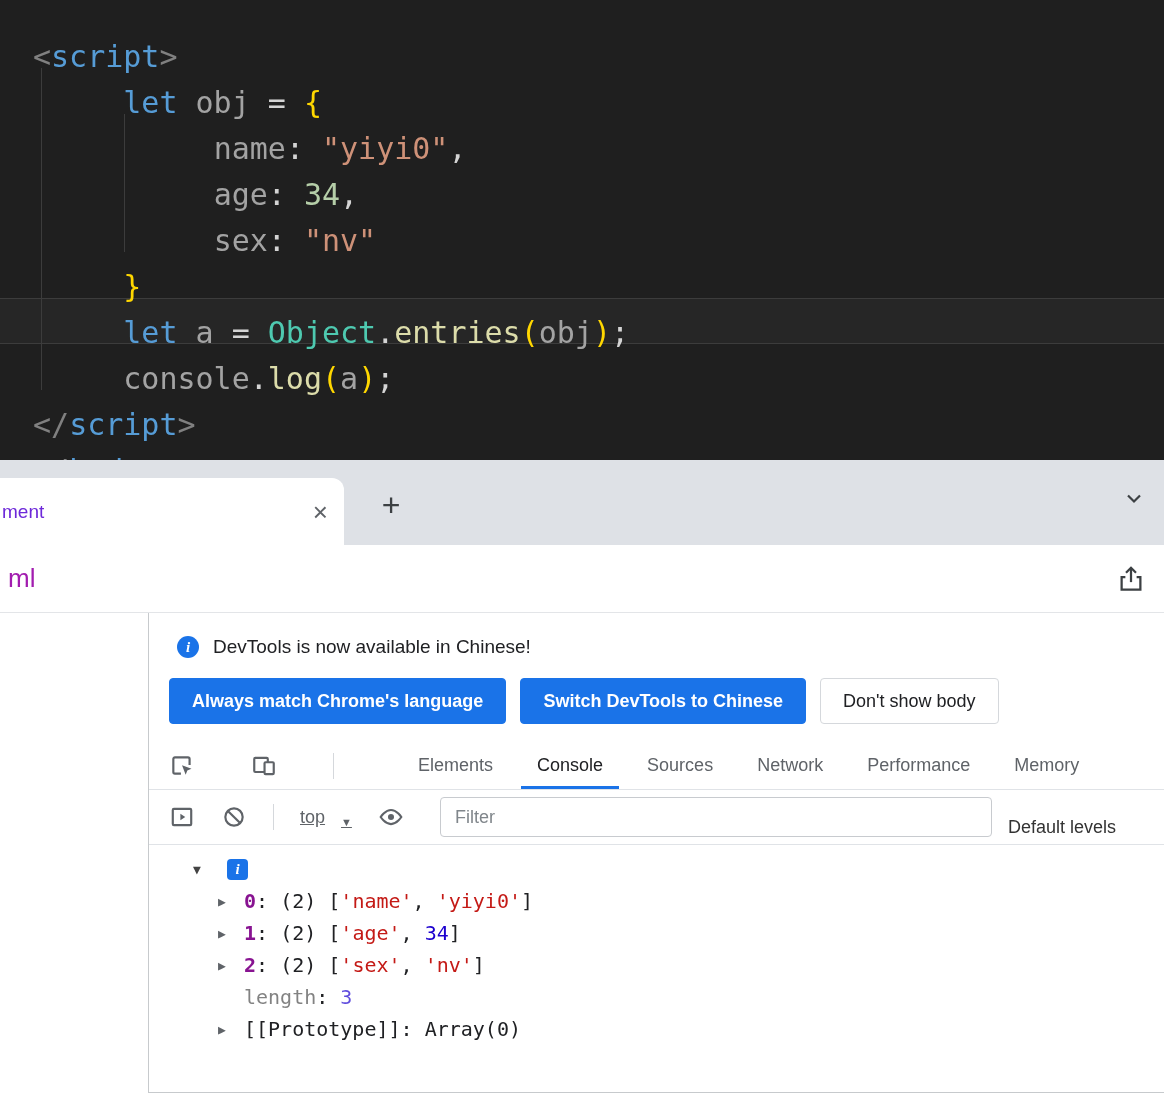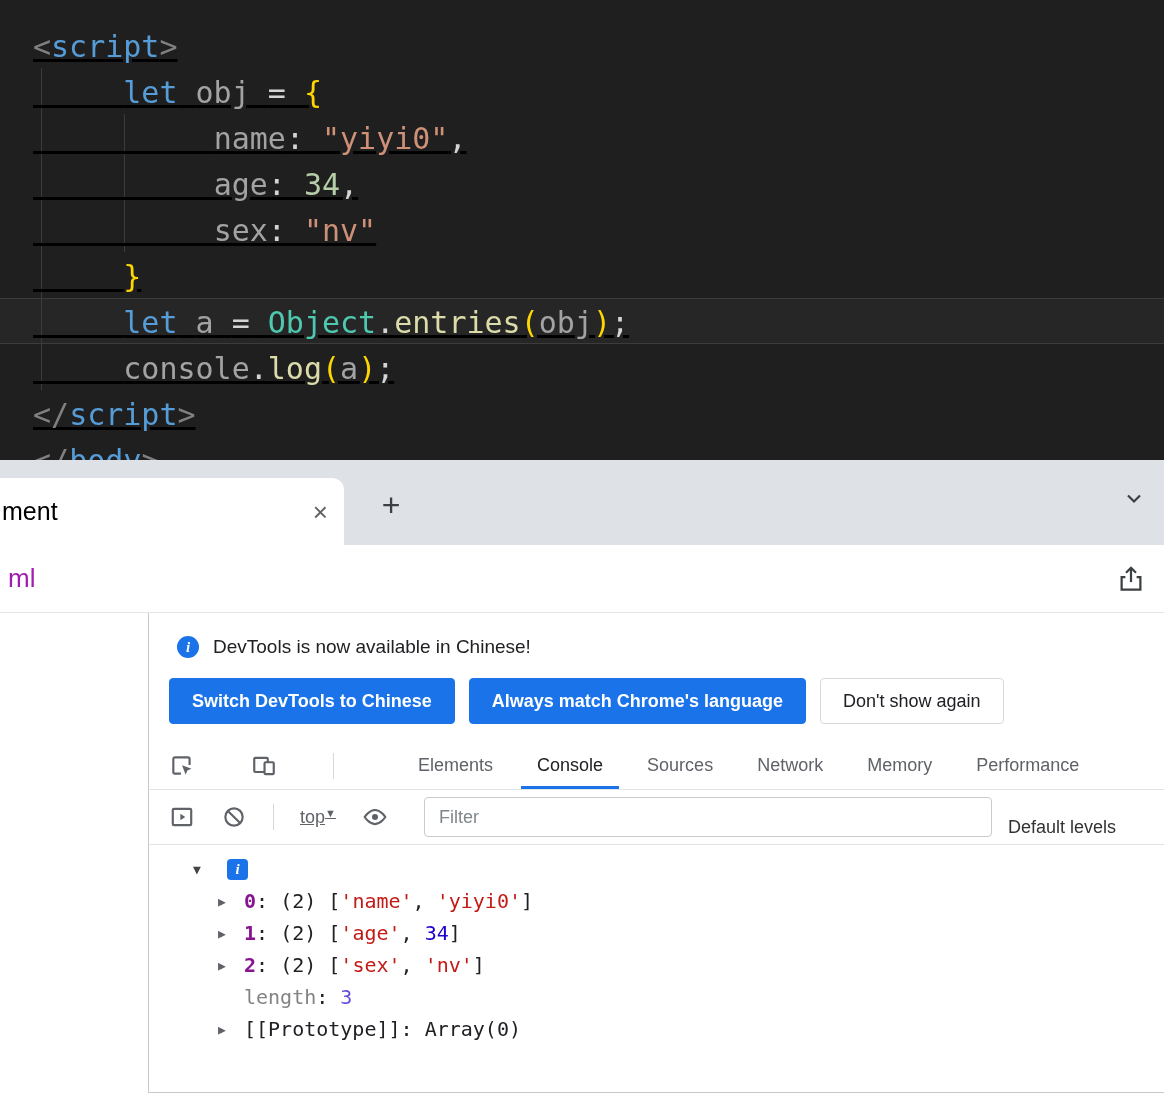--- a/index.html
+++ b/index.html
@@ -4,37 +4,37 @@
 <style>
   * { margin:0; padding:0; box-sizing:border-box; }
   html,body { width:1164px; height:1098px; background:#fff; overflow:hidden;
               font-family:"Liberation Sans", sans-serif; }
   .screen { position:relative; width:1164px; height:1098px; }
 
   
   .editor { position:relative; width:100%; height:460px; background:#1f1f1f;
             overflow:hidden; font-family:"DejaVu Sans Mono", monospace;
             font-size:30px; line-height:46px; }
-  #code-lines { position:relative; z-index:3; padding:24px 0 0 33px; white-space:pre;text-decoration:underline; }
+  #code-lines { position:relative; z-index:3; padding:34px 0 0 33px; white-space:pre; }
   .code-line { height:46px; white-space:pre; }
   .line-highlight { position:absolute; z-index:1; left:0; right:0; top:298px; height:46px;
                     background:#262626; border-top:1px solid #3c3c3c; border-bottom:1px solid #3c3c3c; }
   .indent-guide { position:absolute; z-index:2; width:1px; background:#3c3c3c; }
   .g1 { left:41px; top:68px; height:322px; }
   .g2 { left:124px; top:114px; height:138px; }
   .t-punct{color:#808080} .t-tag{color:#569cd6} .t-kw{color:#569cd6}
   .t-var{color:#a3a3a3} .t-op{color:#d4d4d4} .t-brace{color:#ffd700}
   .t-paren{color:#ffd700} .t-str{color:#ce9178} .t-num{color:#b5cea8}
   .t-class{color:#4ec9b0} .t-fn{color:#dcdcaa} .t-plain{color:#d4d4d4}
 
   
   .tabstrip { position:relative; width:100%; height:85px; background:#dee1e6; }
   .tab { position:absolute; left:-14px; top:18px; width:358px; height:67px; background:#fff;
          border-radius:12px 12px 0 0; display:flex; align-items:center; padding:0 16px; }
-  .tab-title { flex:1; font-size:25px; color:#000000; overflow:hidden; white-space:nowrap; }
+  .tab-title { flex:1; font-size:19px; color:#6d28d9; overflow:hidden; white-space:nowrap; }
   .tab-close { font-size:26px; color:#5f6368; line-height:1; cursor:pointer; }
   .newtab-btn { position:absolute; left:372px; top:26px; width:38px; height:38px;
                 display:flex; align-items:center; justify-content:center;
                 font-size:32px; font-weight:300; color:#3c4043; cursor:pointer; }
   .strip-chevron { position:absolute; right:18px; top:26px; cursor:pointer; }
 
   
   .urlbar { width:100%; height:68px; background:#fff; display:flex; align-items:center;
             padding:0 18px 0 8px; border-bottom:1px solid #e3e5e8; }
   .url-text { flex:1; font-size:26px; color:#a21caf; }
@@ -69,21 +69,21 @@
   .dt-tabs { display:flex; height:100%; margin-left:20px; }
   .dt-tab { display:flex; align-items:center; padding:0 22px; font-size:18px; color:#5f6368;
             position:relative; cursor:pointer; white-space:nowrap; }
   .dt-tab.active { color:#202124; }
   .dt-tab.active::after { content:""; position:absolute; left:6px; right:6px; bottom:0;
                           height:3px; background:#1a73e8; }
 
   .console-toolbar { height:55px; flex:none; display:flex; align-items:center;
                      border-bottom:1px solid #e0e3e7; padding-left:20px; }
   .console-toolbar .dt-icon { margin-right:26px; }
-  .ctx-select { display:flex; align-items:flex-start; gap:0; font-size:18px; color:#5f6368;
+  .ctx-select { display:flex; align-items:flex-end; gap:16px; font-size:18px; color:#5f6368;
                 margin:0 26px 0 12px; cursor:pointer; white-space:nowrap;text-decoration:underline; }
   .ctx-caret { font-size:11px; color:#5f6368; }
   .filter-input { flex:1; height:40px; border:1px solid #c8cbcf; border-radius:4px;
                   margin:0 16px 0 10px; padding:0 14px; font-size:18px; color:#202124;
                   font-family:inherit; outline:none; background:#fff; }
   .filter-input::placeholder { color:#80868b; }
   .levels { width:156px; flex:none; font-size:18px; color:#333; white-space:nowrap;
             overflow:hidden; cursor:pointer;margin-top:21px; }
 
   .console-output { flex:1; padding-top:8px; overflow:hidden;
@@ -147,23 +147,23 @@
     <div class="bottom-line"></div>
 
     <div class="devtools">
 
       <div class="lang-banner">
         <div class="banner-msg">
           <span class="info-icon">i</span>
           <span class="banner-text">DevTools is now available in Chinese!</span>
         </div>
         <div class="banner-buttons" id="banner-buttons">
+            <button class="banner-btn primary">Always match Chrome's language</button>
             <button class="banner-btn primary">Switch DevTools to Chinese</button>
-            <button class="banner-btn primary">Always match Chrome's language</button>
-            <button class="banner-btn secondary">Don't show again</button>
+            <button class="banner-btn secondary">Don't show body</button>
           </div>
       </div>
 
       <div class="dt-tabbar">
         <div class="dt-icon">
           <svg width="26" height="26" viewBox="0 0 24 24">
               <path d="M11 19H5.5A1.5 1.5 0 0 1 4 17.5v-12A1.5 1.5 0 0 1 5.5 4h12A1.5 1.5 0 0 1 19 5.5V11" fill="none" stroke="#5f6368" stroke-width="2"></path>
               <path d="M12 11.2l8.8 3.4-3.9 1.5-1.5 3.9z" fill="#5f6368"></path>
             </svg>
         </div>
@@ -172,22 +172,22 @@
               <rect x="3" y="4.5" width="12.5" height="13" rx="1" fill="none" stroke="#5f6368" stroke-width="2"></rect>
               <rect x="12.5" y="8.5" width="8.5" height="11" rx="1" fill="#fff" stroke="#5f6368" stroke-width="2"></rect>
             </svg>
         </div>
         <div class="v-sep"></div>
         <div class="dt-tabs" id="dt-tabs">
             <div class="dt-tab">Elements</div>
             <div class="dt-tab active">Console</div>
             <div class="dt-tab">Sources</div>
             <div class="dt-tab">Network</div>
+            <div class="dt-tab">Performance</div>
             <div class="dt-tab">Memory</div>
-            <div class="dt-tab">Performance</div>
           </div>
       </div>
 
       <div class="console-toolbar">
         <div class="dt-icon">
           <svg width="26" height="26" viewBox="0 0 24 24">
               <rect x="3.5" y="4.5" width="17" height="15" rx="1" fill="none" stroke="#5f6368" stroke-width="2"></rect>
               <path d="M10.5 9l4.5 3-4.5 3z" fill="#5f6368"></path>
             </svg>
         </div>

